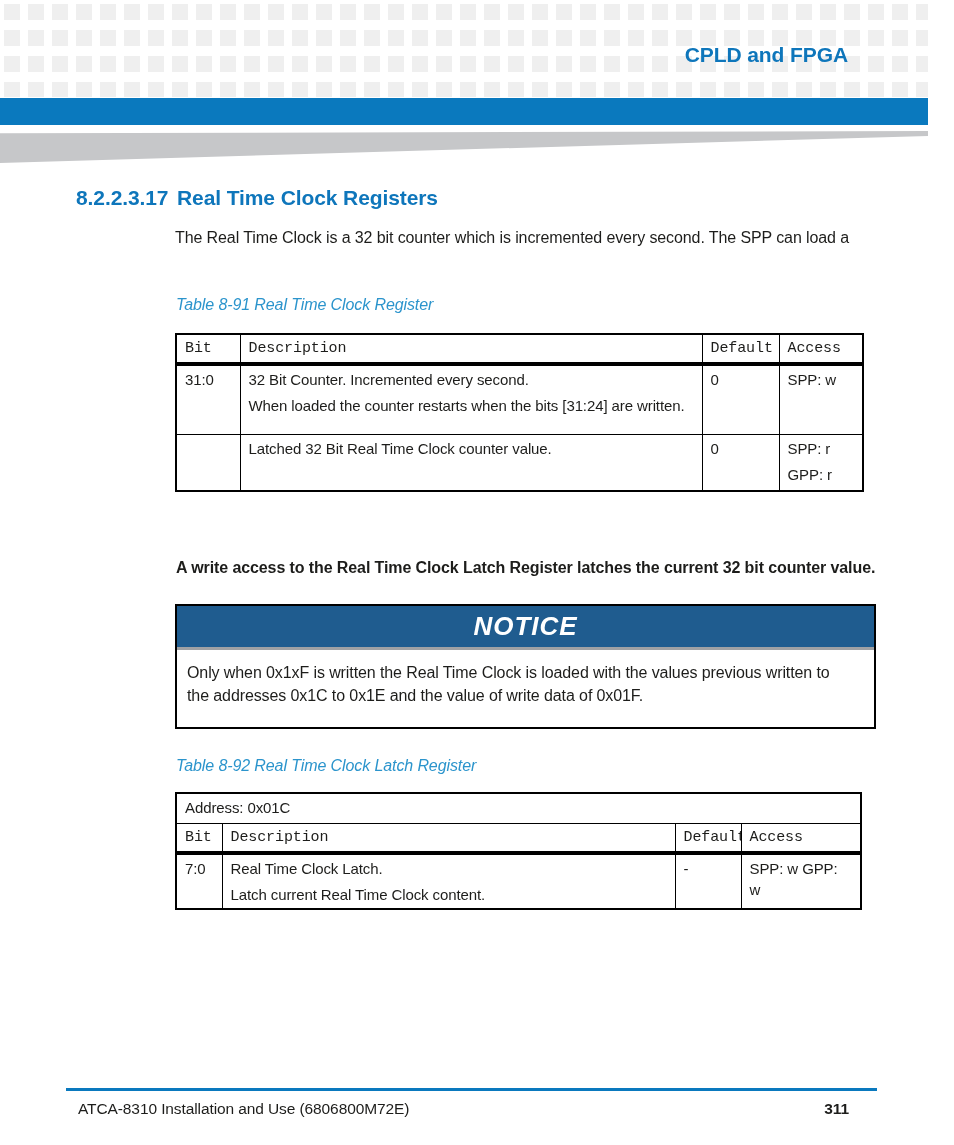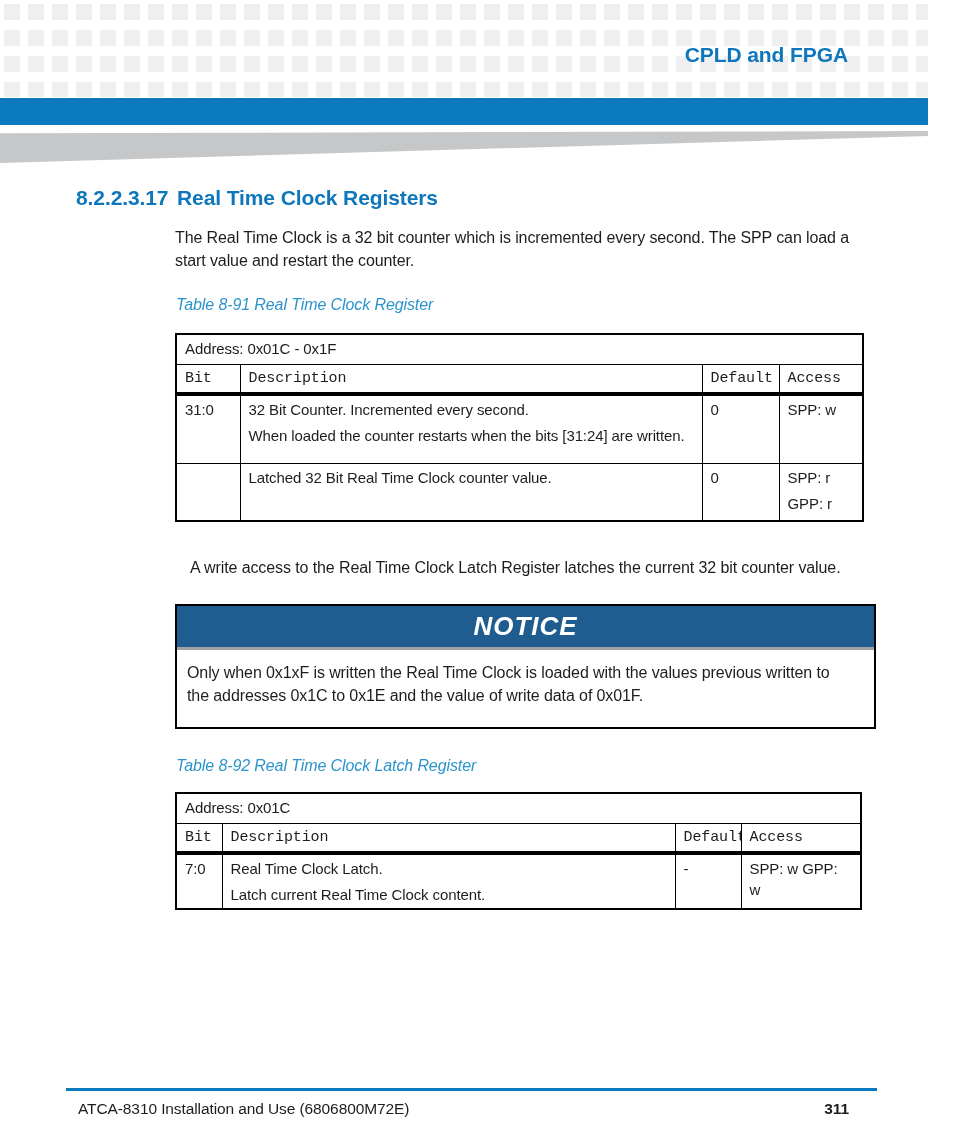--- a/index.html
+++ b/index.html
@@ -45,21 +45,21 @@
     font-size:21px;font-weight:bold;
     color:var(--heading-blue,#0e76bb);
     white-space:nowrap;
   }
   .section-number{width:101px;flex:0 0 auto;}
 
   
   .bodytext{font-size:16px;line-height:23px;color:#1d1d1b;}
   .nowrap{white-space:nowrap;}
   .intro{top:226px;left:175px;}
-  .para2{top:556px;left:190px;}
+  .para2{top:556px;left:176px;font-weight:bold;}
 
   .caption{
     font-size:16px;font-style:italic;
     color:var(--caption-blue,#2b94cc);
     white-space:nowrap;
   }
   .caption1{top:296px;left:176px;}
   .caption2{top:757px;left:176px;}
 
   
@@ -131,35 +131,31 @@
   <div class="abs blue-bar"></div>
   <div class="abs swoosh"></div>
 
   <div class="abs section-heading">
     <span class="section-number">8.2.2.3.17</span>
     <span>Real Time Clock Registers</span>
   </div>
 
   <div class="abs bodytext intro">
     <div class="nowrap">The Real Time Clock is a 32 bit counter which is incremented every second. The SPP can load a</div>
-    <div class="nowrap">start value and restart the counter.</div>
   </div>
 
   <div class="abs caption caption1">Table 8-91 Real Time Clock Register</div>
   <table class="abs reg t1">
     <colgroup>
         <col style="width:64px">
         <col style="width:462px">
         <col style="width:77px">
         <col style="width:84px">
       </colgroup>
     <tbody>
-      <tr class="addr-row">
-        <td colspan="4">Address: 0x01C - 0x1F</td>
-      </tr>
       <tr class="head-row">
         <th>Bit</th>
         <th>Description</th>
         <th>Default</th>
         <th>Access</th>
       </tr>
       <tr class="t1-r1">
         <td>31:0</td>
         <td>
           <div>32 Bit Counter. Incremented every second.</div>

